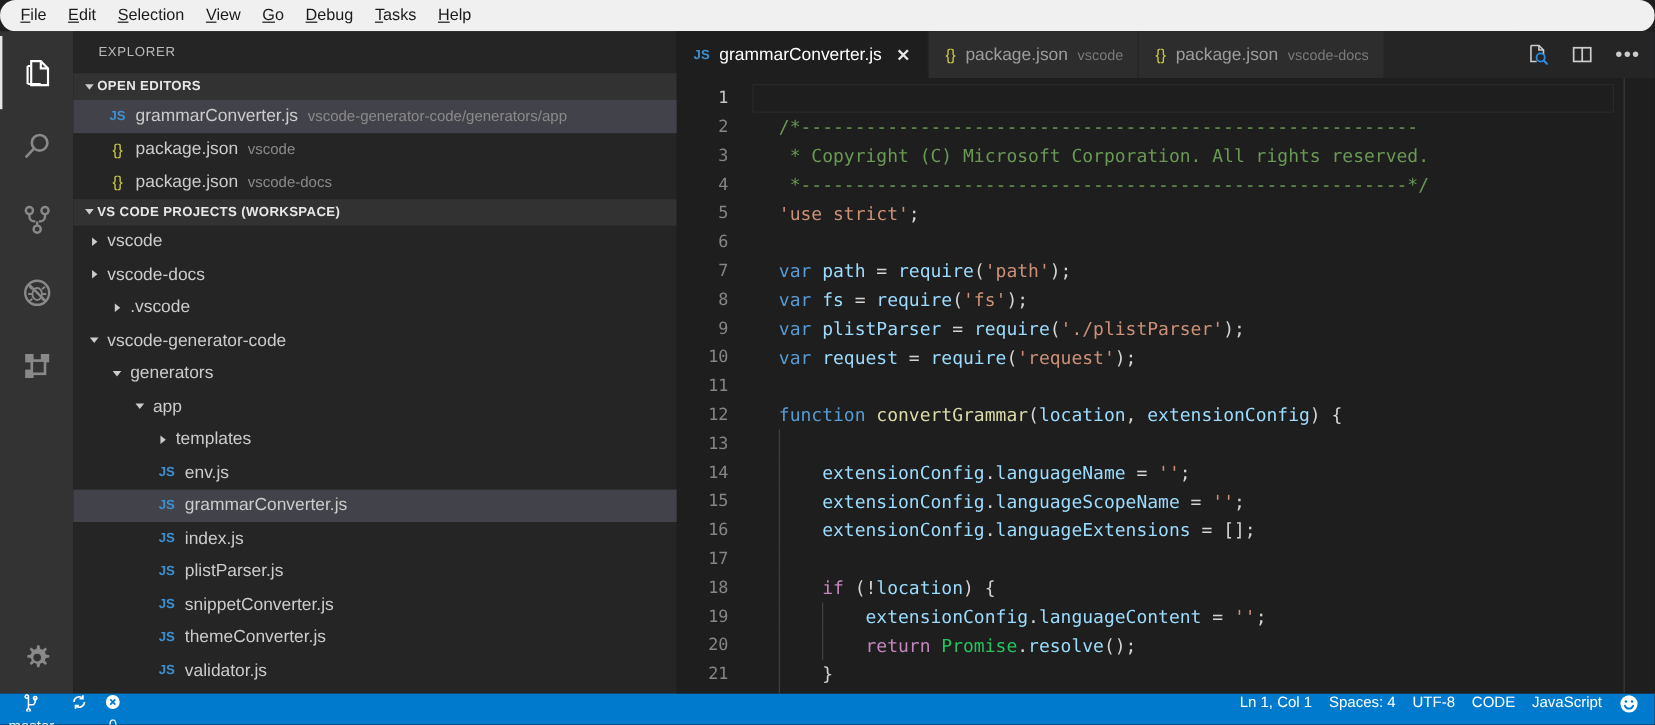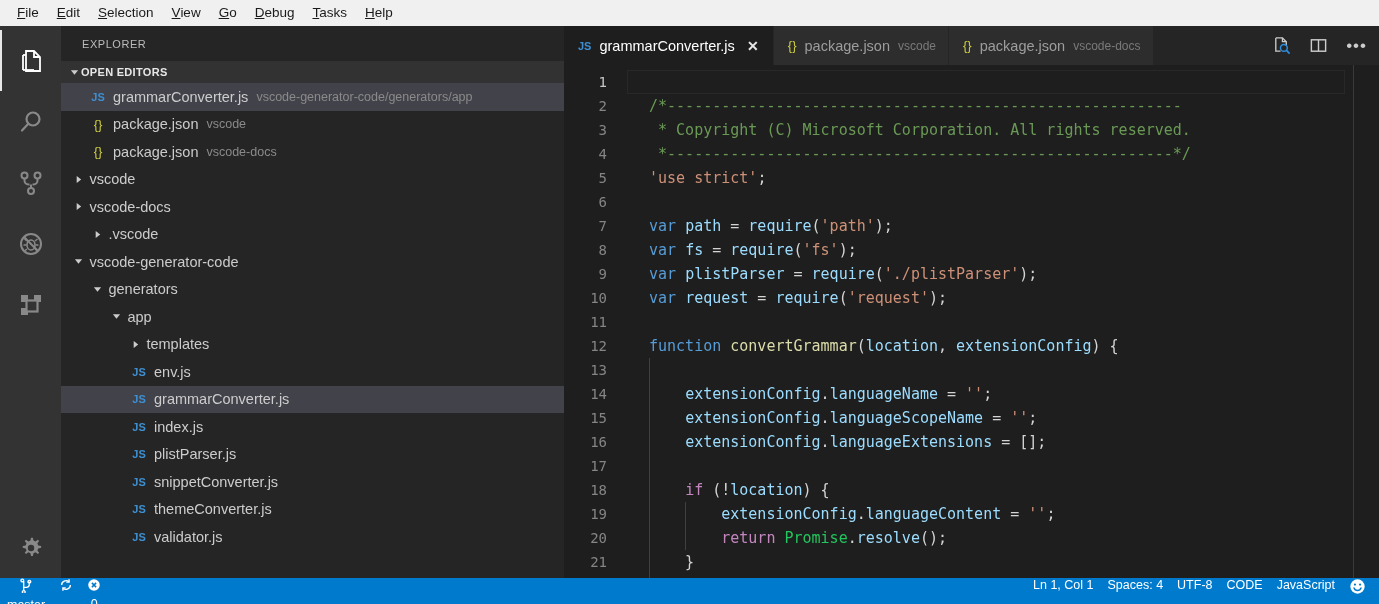--- a/index.html
+++ b/index.html
@@ -11,20 +11,21 @@
     -webkit-font-smoothing: antialiased;
   }
   #app { width: 1379px; height: 604px; display: flex; flex-direction: column; }
 
   
   #menubar {
     height: 26px; flex: 0 0 26px;
     background: #f0f0f0;
     display: flex; align-items: center;
     padding-left: 8px;
+    border-radius: 13px;
   }
   .menu-item {
     font-size: 13.5px; color: #1a1a1a;
     padding: 2px 9px; line-height: 18px; white-space: nowrap;
     cursor: default;
   }
   .menu-item .acc { text-decoration: underline; }
 
   
   #body { flex: 1 1 auto; display: flex; min-height: 0; }
@@ -278,20 +279,28 @@
             <span class="label">package.json</span>
             <span class="desc">vscode</span>
           </div>
           <div class="row">
             <span class="ficon json">{}</span>
             <span class="label">package.json</span>
             <span class="desc">vscode-docs</span>
           </div>
         </div>
 
+      <div class="section-header">
+        <span class="tw">
+          <svg width="9" height="9" viewBox="0 0 10 10">
+              <path d="M1 2.5 L9 2.5 L5 7.5 Z" fill="currentColor"></path>
+            </svg>
+        </span>
+        <span>VS CODE PROJECTS (WORKSPACE)</span>
+      </div>
       <div class="tree" id="workspace-tree">
           <div class="row"><span style="display: inline-block; width: 10px;"></span><span class="tw">
               <svg width="9" height="9" viewBox="0 0 10 10">
                 <path d="M3 1 L3 9 L8 5 Z" fill="currentColor"></path>
               </svg>
             </span>&nbsp;<span class="label">vscode</span></div>
           <div class="row"><span style="display: inline-block; width: 10px;"></span><span class="tw">
               <svg width="9" height="9" viewBox="0 0 10 10">
                 <path d="M3 1 L3 9 L8 5 Z" fill="currentColor"></path>
               </svg>

